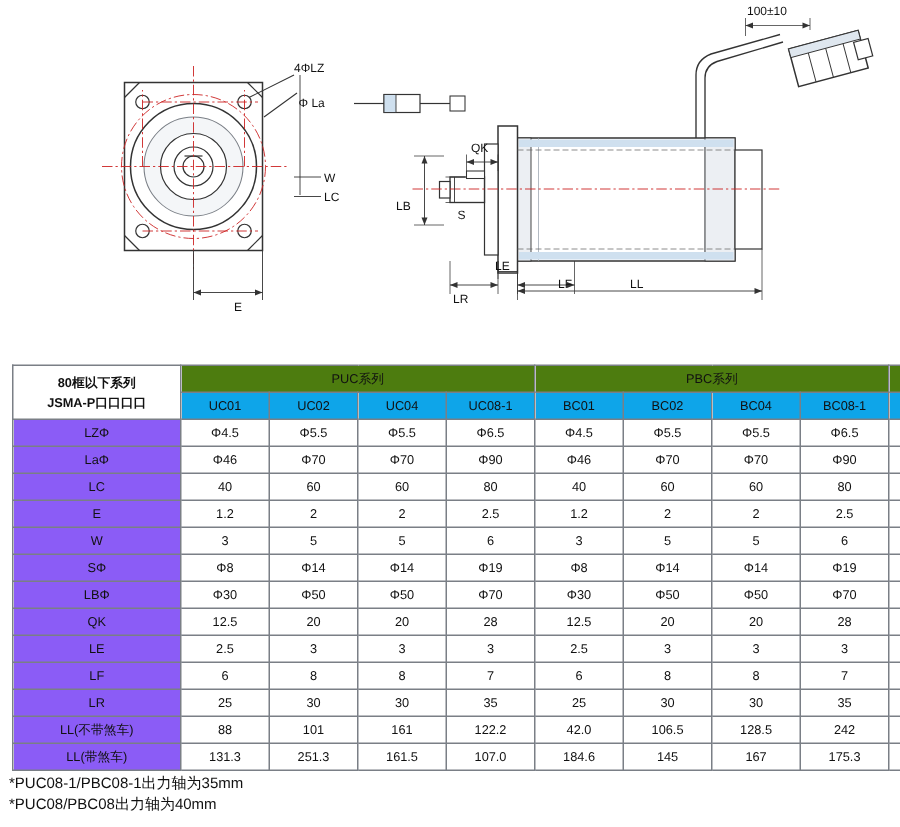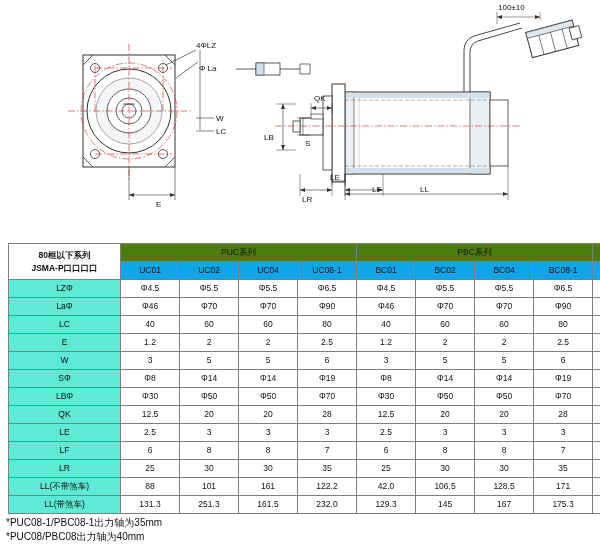--- a/index.html
+++ b/index.html
@@ -38,21 +38,21 @@
     height: 17px;
     line-height: 17px;
     white-space: nowrap;
     overflow: hidden;
   }
   table.spec th {
     background: #0ea5e9;
     font-weight: normal;
   }
   table.spec td.rowhdr {
-    background: #5eead4;
+    background: #8b5cf6;
     font-weight: normal;
   }
   table.spec td {
     background: #ffffff;
   }
   table.spec .grouphdr {
     background: #4d7c0f;
     font-weight: normal;
   }
   table.spec col.c0 { width: 112px; }
@@ -413,30 +413,30 @@
       </tr>
     <tr>
         <td class="rowhdr">LL(不带煞车)</td>
         <td>88</td>
         <td>101</td>
         <td>161</td>
         <td>122.2</td>
         <td>42.0</td>
         <td>106.5</td>
         <td>128.5</td>
-        <td>171</td>
+        <td>242</td>
         <td>147.5</td>
       </tr>
     <tr>
         <td class="rowhdr">LL(带煞车)</td>
         <td>131.3</td>
         <td>251.3</td>
         <td>161.5</td>
-        <td>232.0</td>
-        <td>129.3</td>
+        <td>107.0</td>
+        <td>184.6</td>
         <td>145</td>
         <td>167</td>
         <td>175.3</td>
         <td>182.5</td>
       </tr>
   </tbody>
 </table>
 
 <div class="footnotes">
   <div>*PUC08-1/PBC08-1出力轴为35mm</div>

